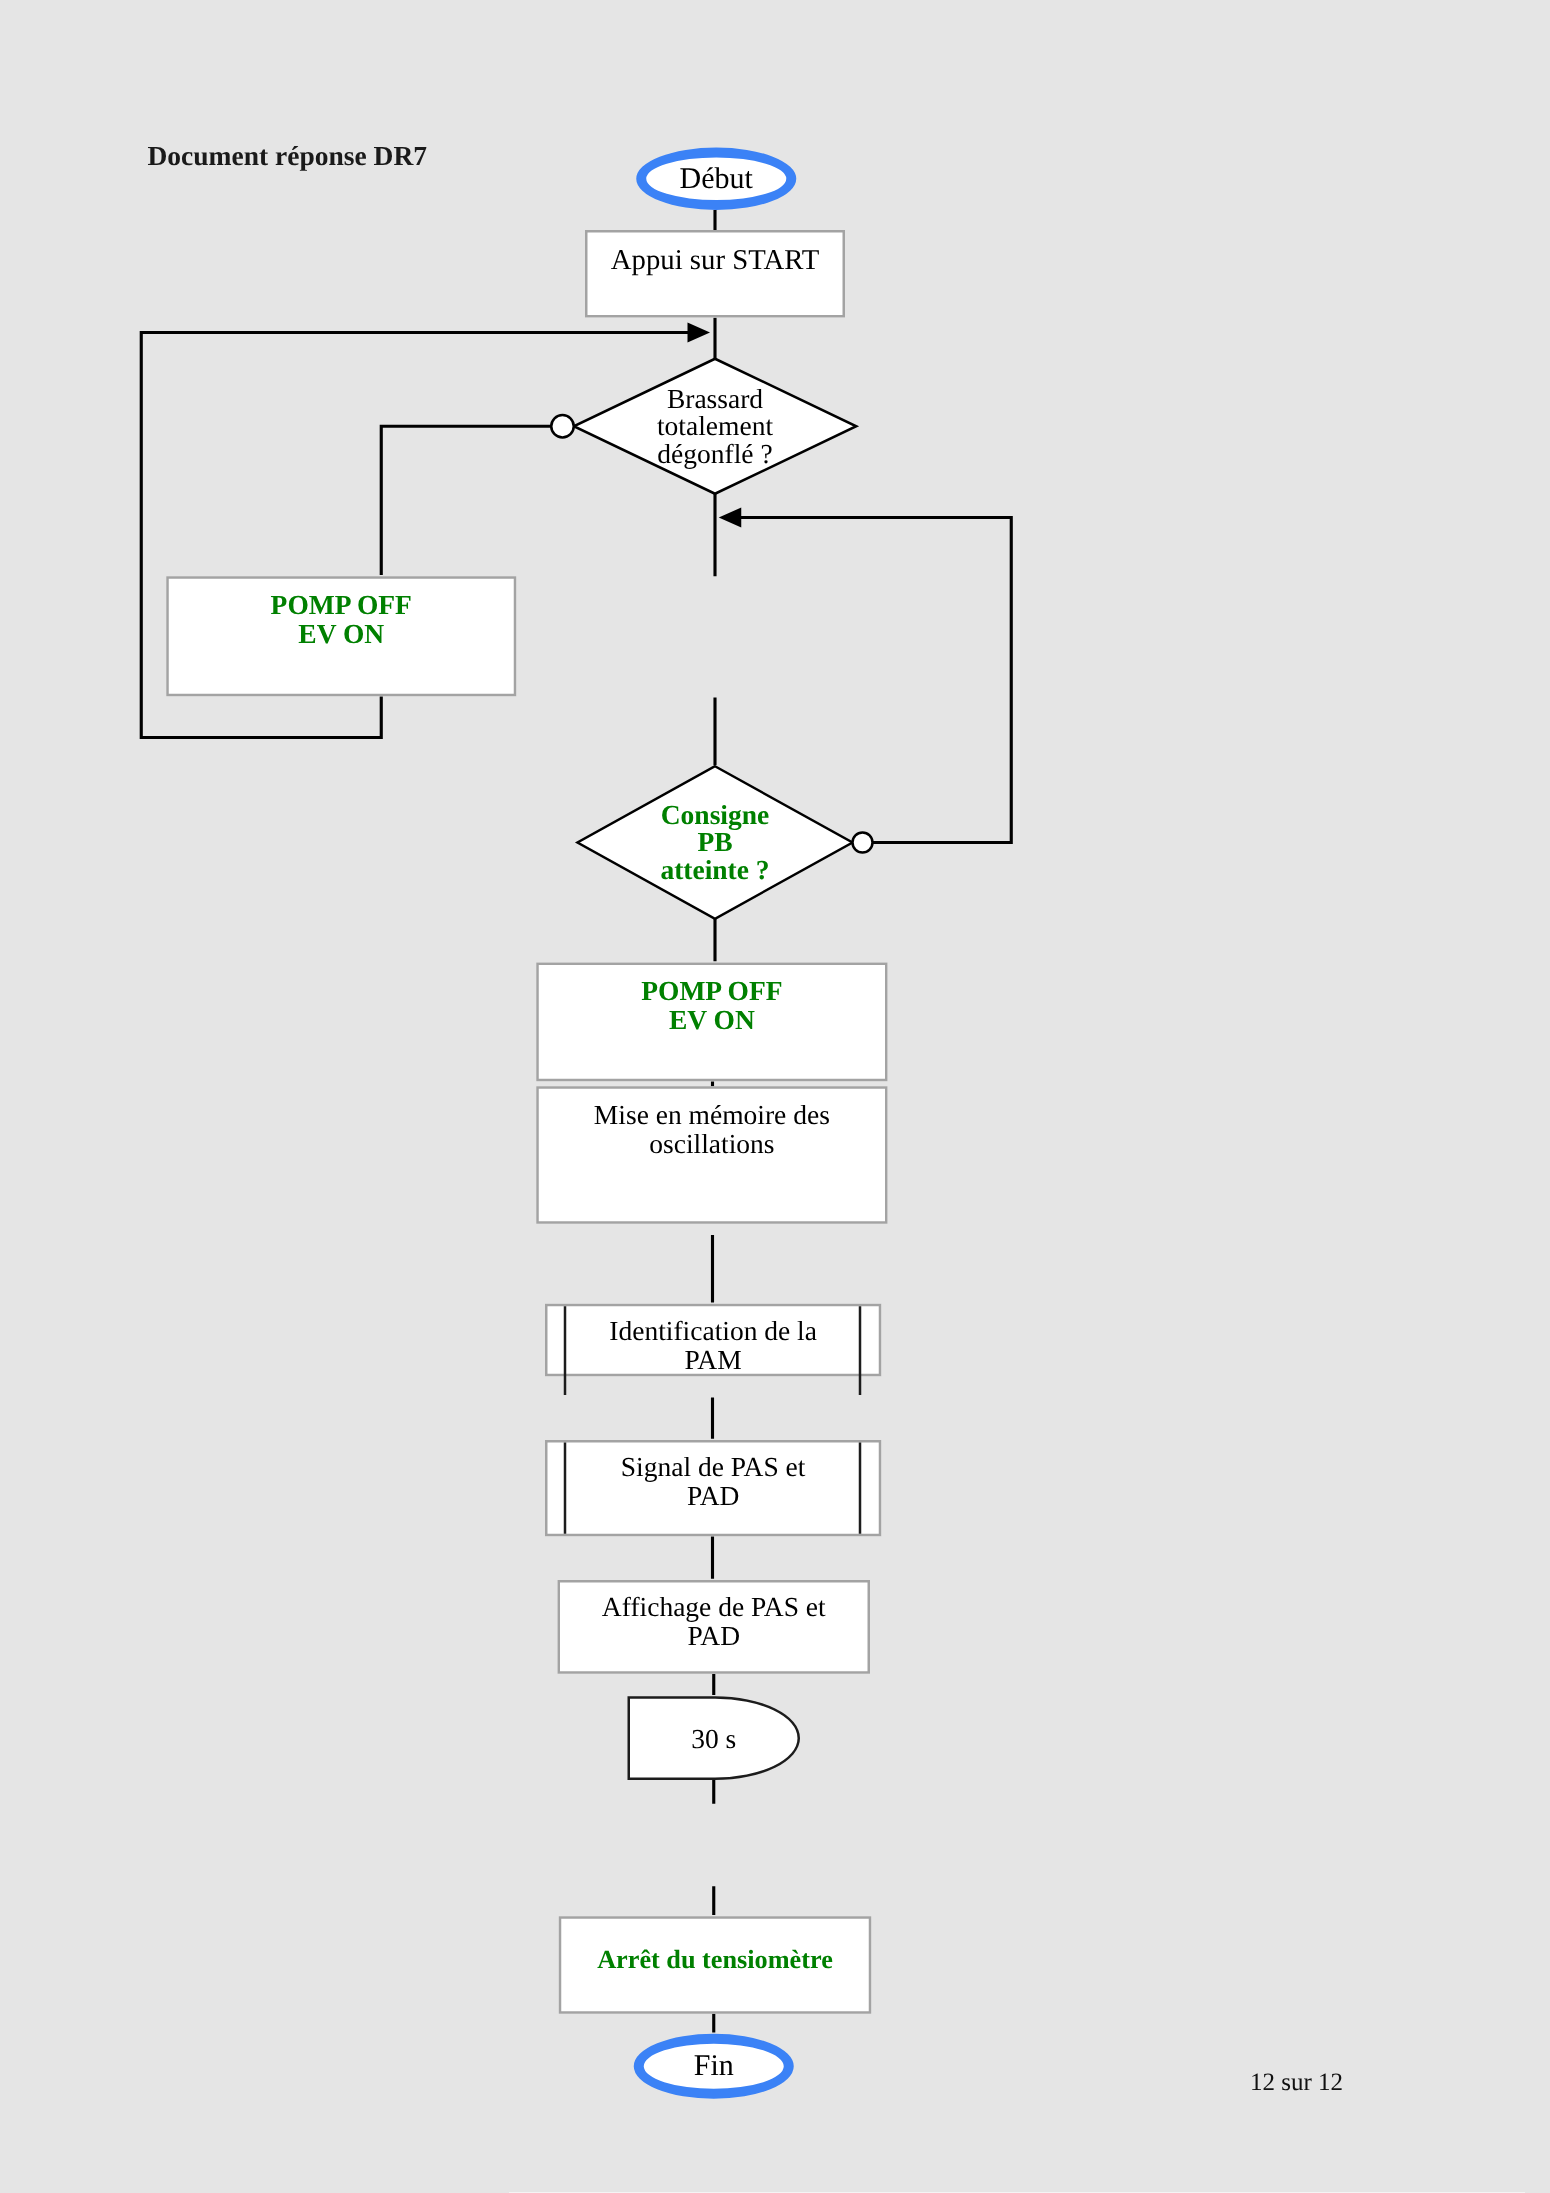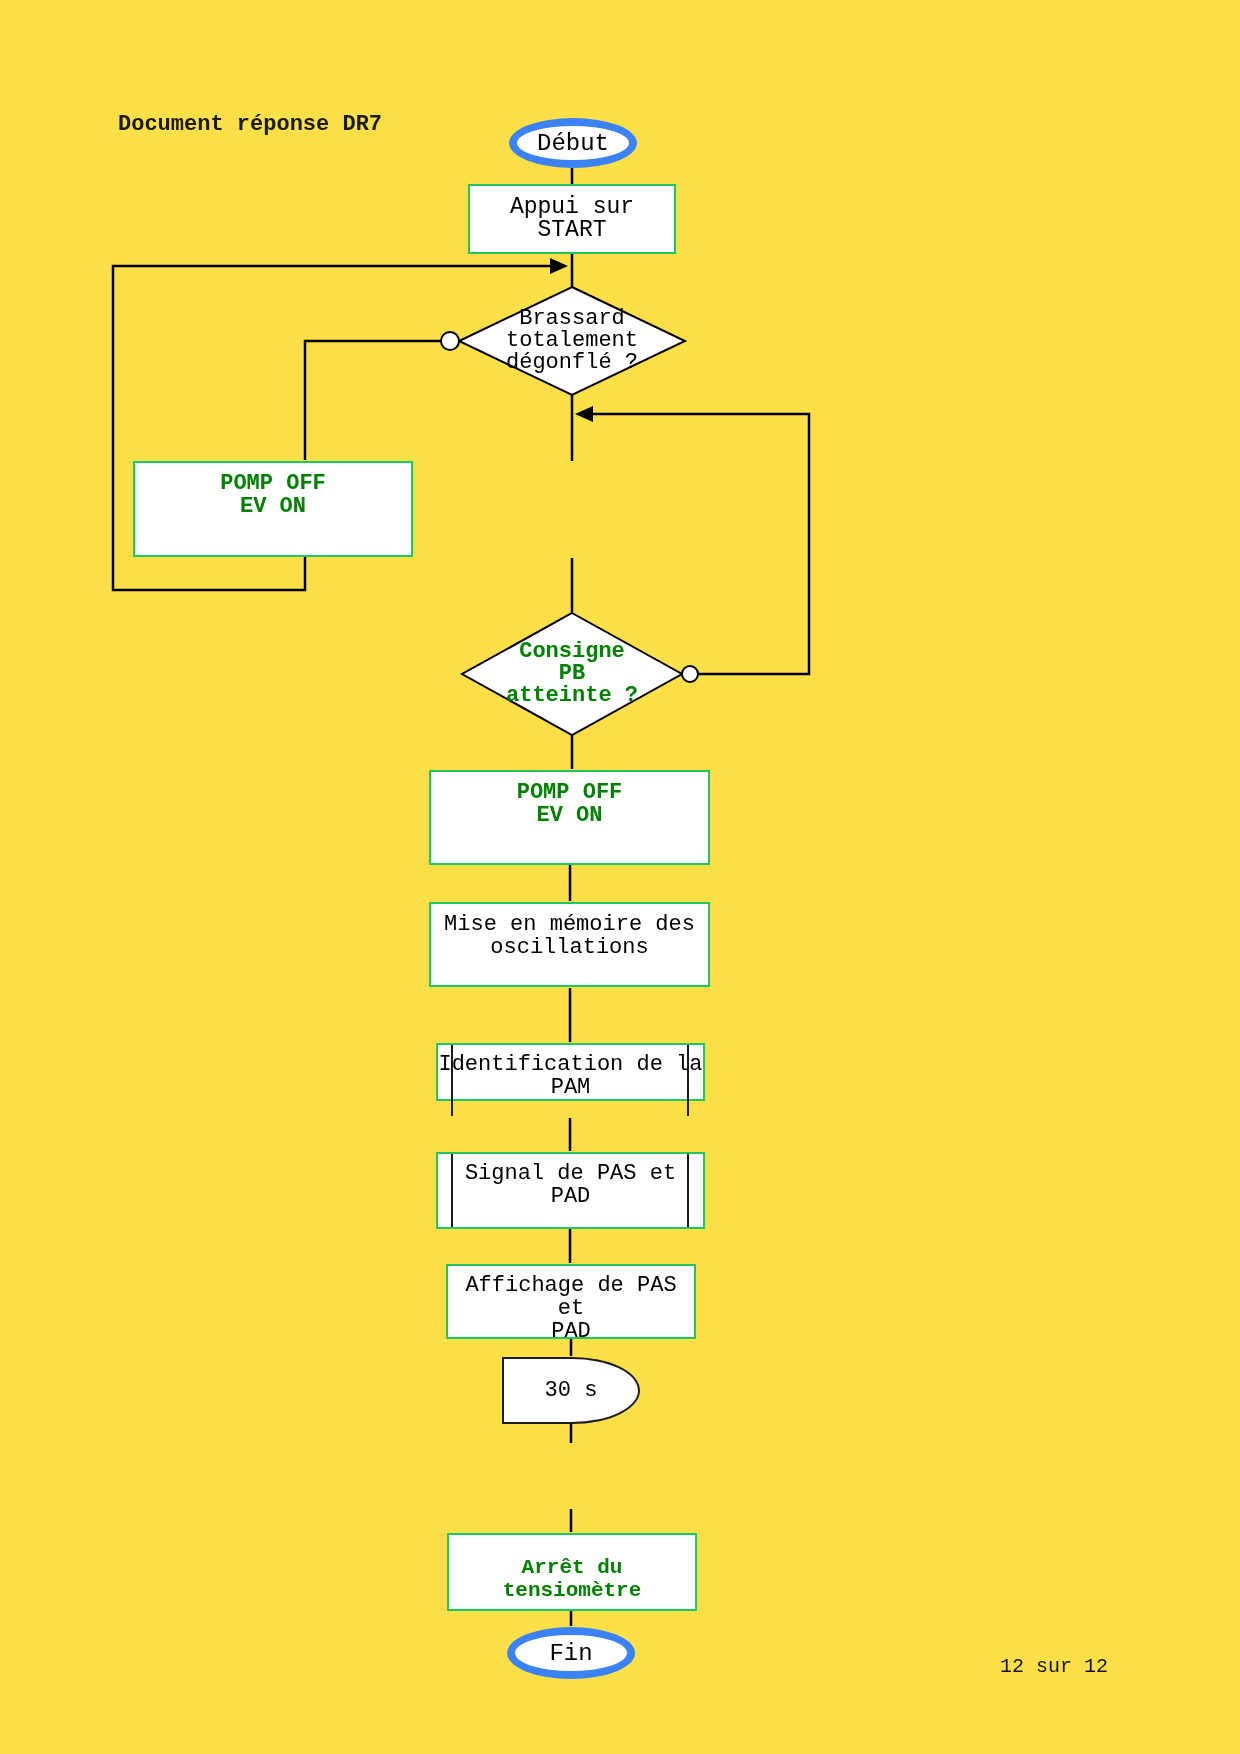--- a/index.html
+++ b/index.html
@@ -1,21 +1,21 @@
 <!DOCTYPE html>
 <html><head>
 <meta charset="utf-8">
 <style>
   html,body{margin:0;padding:0;background:#fff;}
-  .page{position:relative;width:1240px;height:1754px;background:#fde047;
-        font-family:Liberation Mono, monospace;color:#000;overflow:hidden;}
+  .page{position:relative;width:1240px;height:1754px;background:#e5e5e5;
+        font-family:Liberation Serif, serif;color:#000;overflow:hidden;}
   .wires{position:absolute;left:0;top:0;z-index:0;}
   .abs{position:absolute;box-sizing:border-box;}
   .title{font-size:22px;font-weight:bold;color:#1a1a1a;z-index:2;}
-  .box{background:#fff;border:2px solid #22c55e;text-align:center;
+  .box{background:#fff;border:2px solid #a3a3a3;text-align:center;
        font-size:22px;line-height:23px;white-space:pre-line;z-index:1;}
   .oval{background:#fff;border:8px solid #3b82f6;border-radius:50%;
         display:flex;align-items:center;justify-content:center;
         font-size:24px;z-index:1;}
   .dlabel{text-align:center;font-size:22px;line-height:22px;
           white-space:pre-line;z-index:2;}
   .green{color:#008000;font-weight:bold;}
   .bar{background:#1c1c1c;width:2px;z-index:2;}
   .delay{background:#fff;border:2px solid #1c1c1c;
          border-radius:0 69px 69px 0 / 0 34px 34px 0;
@@ -69,21 +69,21 @@
 EV ON</div>
 
 
   <div class="abs dlabel green" style="left:462px;top:641px;width:220px;">Consigne
 PB
 atteinte ?</div>
 
   <div class="abs box green" style="left:429px;top:770px;width:281px;height:95px;padding-top:9px;">POMP OFF
 EV ON</div>
 
-  <div class="abs box" style="left:429px;top:902px;width:281px;height:85px;padding-top:9px;">Mise en mémoire des
+  <div class="abs box" style="left:429px;top:869px;width:281px;height:110px;padding-top:9px;">Mise en mémoire des
 oscillations</div>
 
   <div class="abs box" style="left:436px;top:1043px;width:269px;height:58px;padding-top:8px;">Identification de la
 PAM</div>
   <div class="abs bar" style="left:451px;top:1045px;height:71px;"></div>
   <div class="abs bar" style="left:687px;top:1045px;height:71px;"></div>
 
   <div class="abs box" style="left:436px;top:1152px;width:269px;height:77px;padding-top:8px;">Signal de PAS et
 PAD</div>
   <div class="abs bar" style="left:451px;top:1154px;height:73px;"></div>

